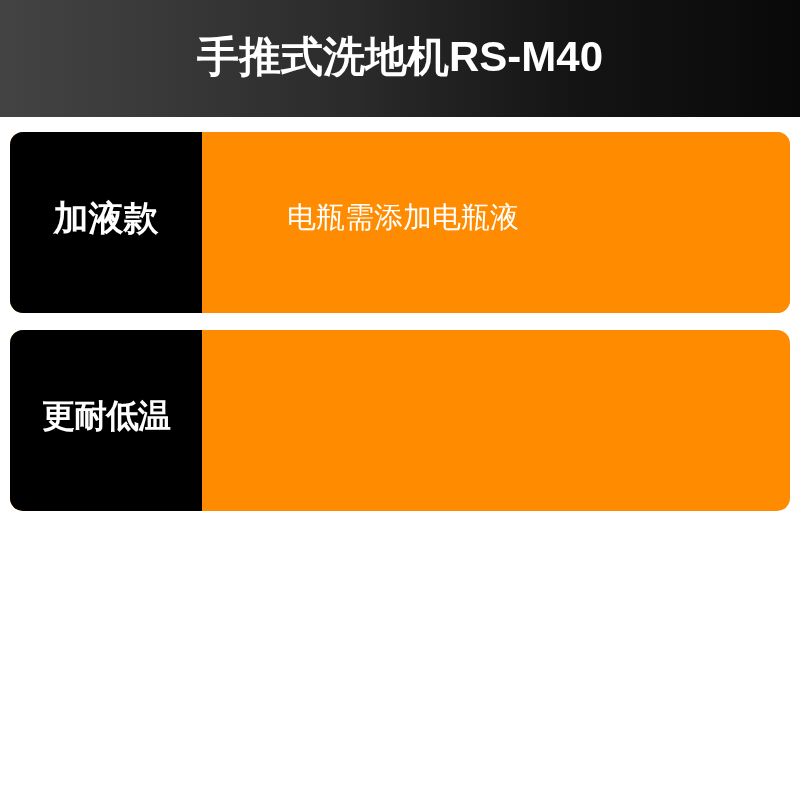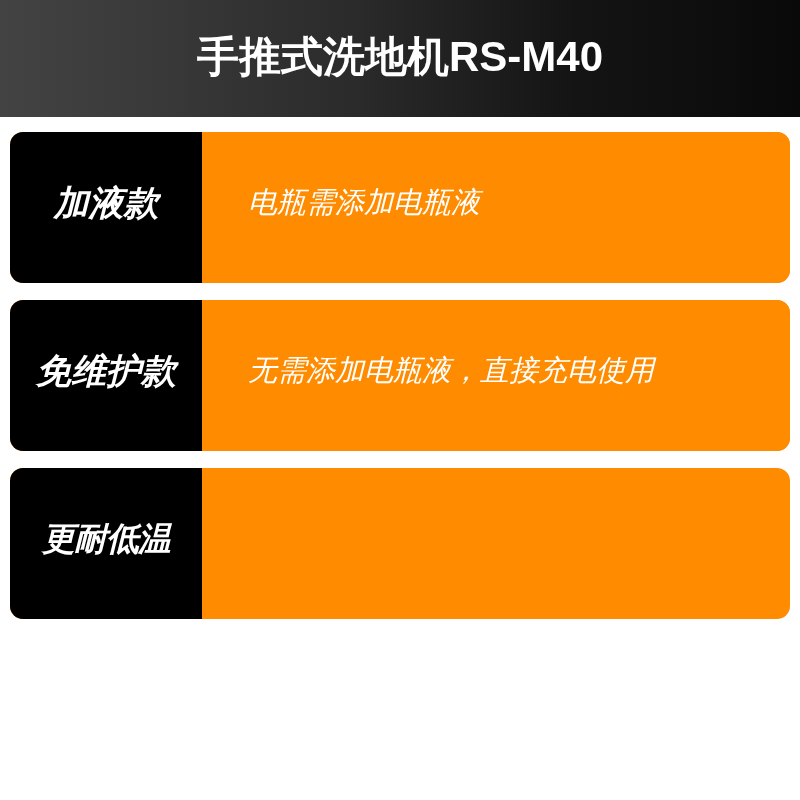--- a/index.html
+++ b/index.html
@@ -48,26 +48,25 @@
   
   .cards {
     position: absolute;
     left: 10px;
     top: 132px;
     width: 780px;
   }
   .card {
     position: relative;
     display: flex;
-    height: 151px;
+    height: 181px;
     margin-bottom: 17px;
     border-radius: 13px;
     overflow: hidden;
     background: #FF8C00;
-    font-style: italic;
   }
   .card:last-child {
     margin-bottom: 0;
   }
   .card-label {
     flex: 0 0 192px;
     width: 192px;
     background: #000000;
     display: flex;
     align-items: center;
@@ -87,20 +86,21 @@
     font-size: 33px;
     letter-spacing: -1px;
   }
   .card-desc {
     flex: 1 1 auto;
     background: #FF8C00;
     display: flex;
     align-items: center;
     padding-left: 46px;
     box-sizing: border-box;
+    margin-left: 39px;
   }
   .card-desc-text {
     color: #ffffff;
     font-size: 29px;
     font-weight: normal;
     line-height: 1;
     white-space: nowrap;
     position: relative;
     top: -5px;
   }
@@ -118,28 +118,20 @@
 
     <div class="card">
       <div class="card-label">
         <span class="card-label-text">加液款</span>
       </div>
       <div class="card-desc">
         <span class="card-desc-text">电瓶需添加电瓶液</span>
       </div>
     </div>
 
-    <div class="card">
-      <div class="card-label">
-        <span class="card-label-text">免维护款</span>
-      </div>
-      <div class="card-desc">
-        <span class="card-desc-text">无需添加电瓶液，直接充电使用</span>
-      </div>
-    </div>
 
 
     <div class="card">
       <div class="card-label">
         <span class="card-label-text long">更耐低温</span>
       </div>
     </div>
 
   </div>
 </div>

